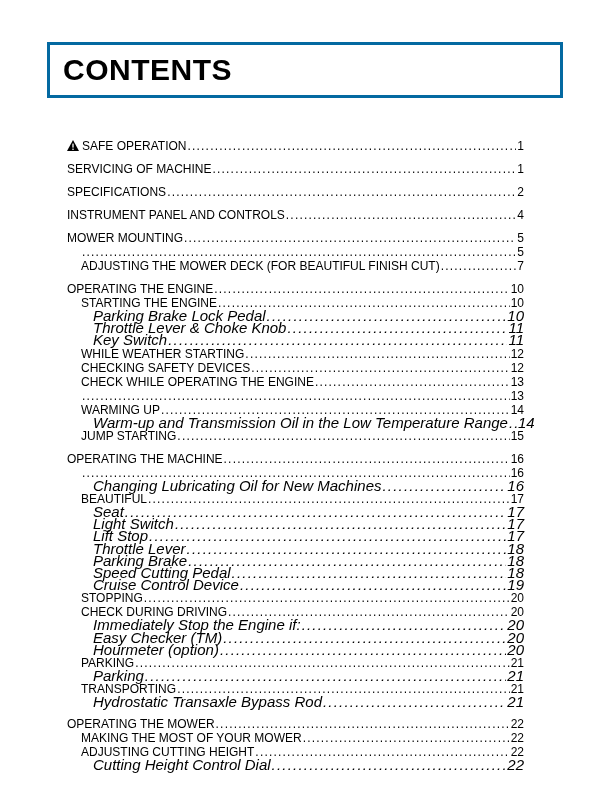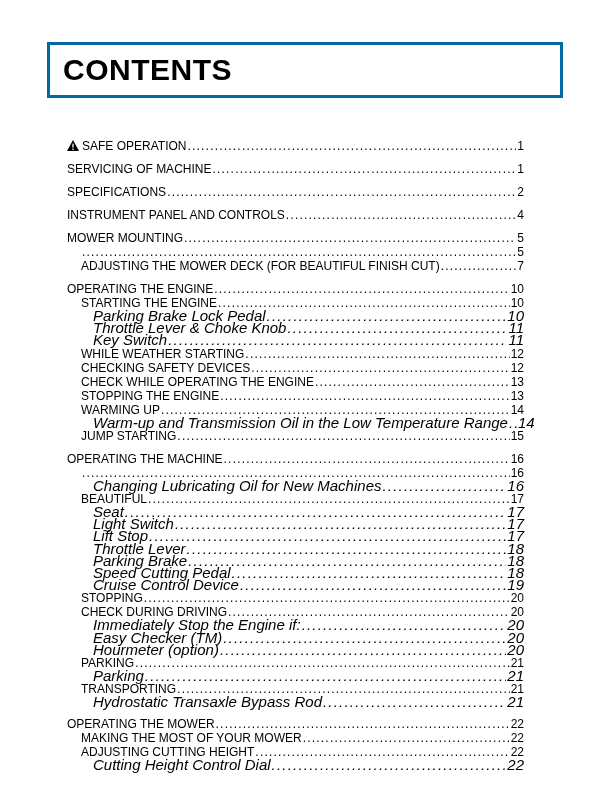--- a/index.html
+++ b/index.html
@@ -150,21 +150,20 @@
         <span class="label">CHECKING SAFETY DEVICES</span>
         <span class="leader"></span>
         <span class="pagenum">12</span>
       </div>
       <div class="row lvl1">
         <span class="label">CHECK WHILE OPERATING THE ENGINE</span>
         <span class="leader"></span>
         <span class="pagenum">13</span>
       </div>
       <div class="row lvl1">
-        <span class="label">STOPPING THE ENGINE</span>
         <span class="leader"></span>
         <span class="pagenum">13</span>
       </div>
       <div class="row lvl1">
         <span class="label">WARMING UP</span>
         <span class="leader"></span>
         <span class="pagenum">14</span>
       </div>
       <div class="row lvl2">
         <span class="label">Warm-up and Transmission Oil in the Low Temperature Range</span>

